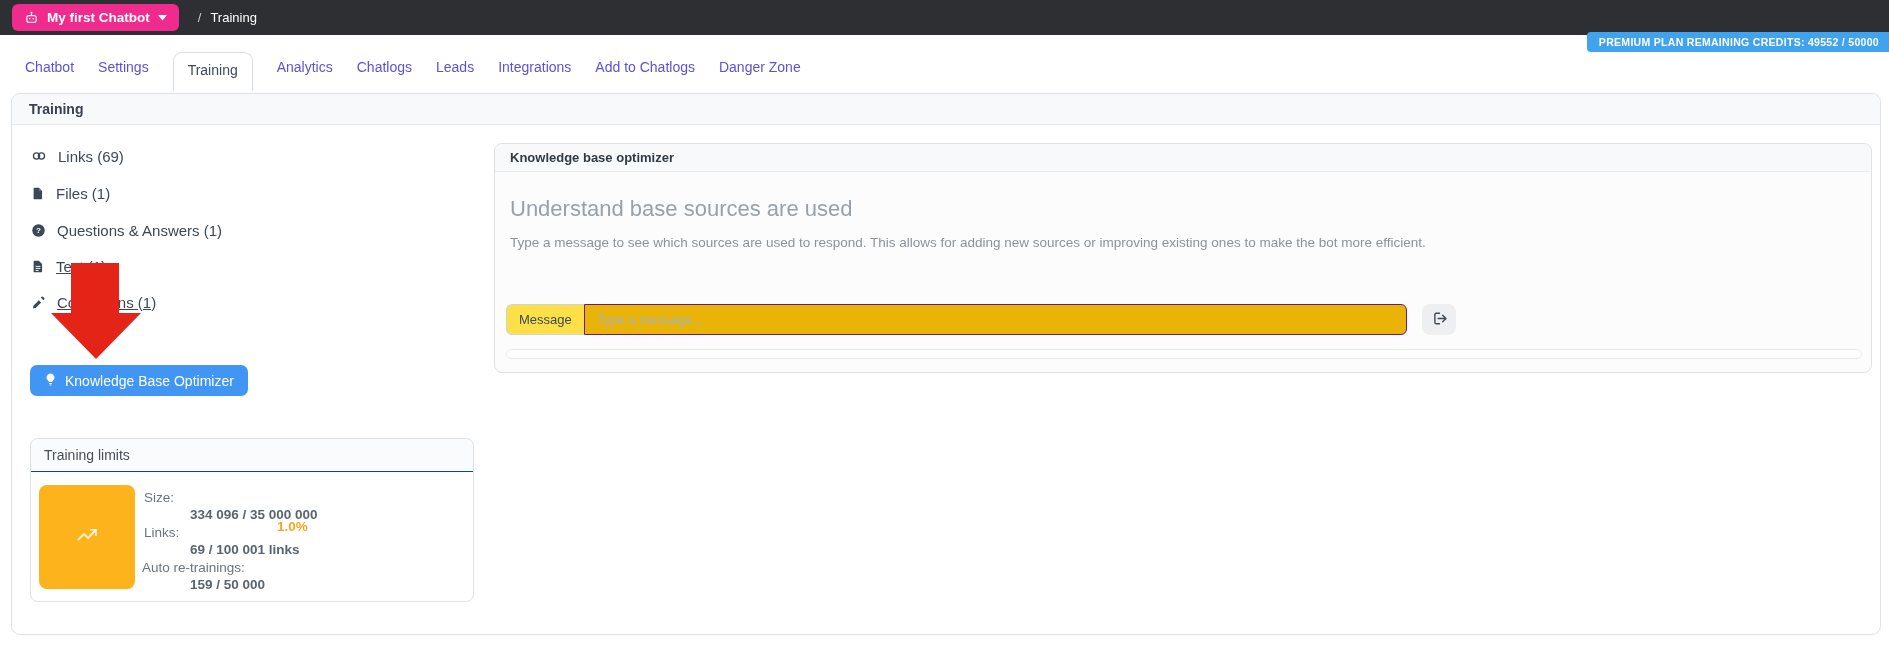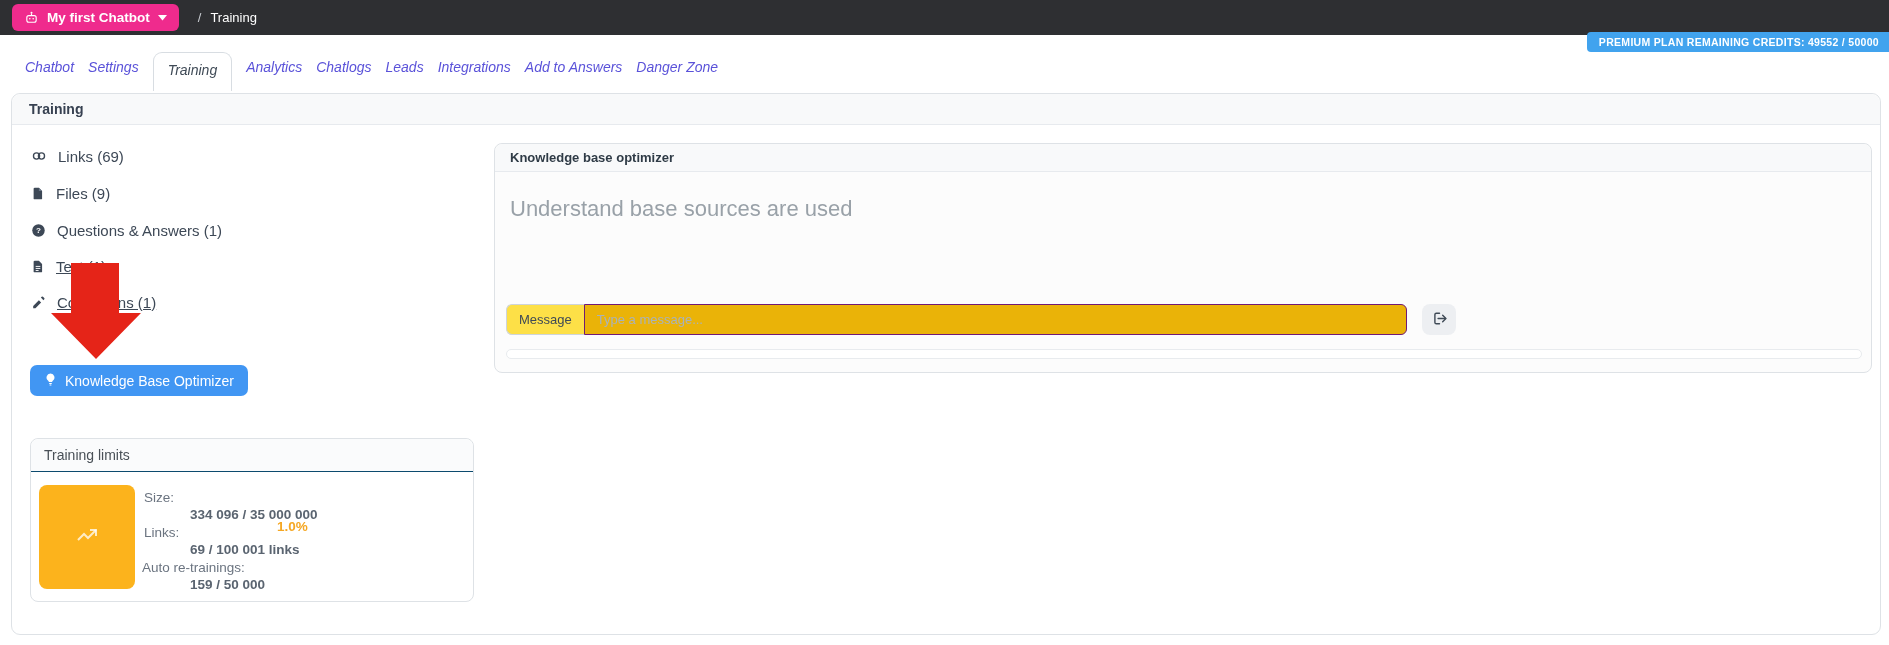--- a/index.html
+++ b/index.html
@@ -12,21 +12,21 @@
   .bot-select { height:27px; background:var(--pink,#ef2b8d); border:none; border-radius:6px; color:#fff; font-size:13.5px; font-weight:600; display:inline-flex; align-items:center; gap:8px; padding:0 12px; cursor:pointer; font-family:inherit; }
   .bot-select svg { display:block; }
   .crumb { display:flex; align-items:center; gap:9px; margin-left:19px; font-size:13px; }
   .crumb-sep { color:#c9cdd2; }
   .crumb-cur { color:#fff; }
 
   
   .credits { position:absolute; top:32px; right:0; height:20px; line-height:20px; background:var(--badge-blue,#41a3ee); color:#fff; font-size:10.5px; font-weight:700; letter-spacing:.3px; padding:0 10px 0 12px; border-radius:4px 0 0 4px; white-space:nowrap; z-index:20; }
 
   
-  .tabs { position:absolute; left:0; top:48px; display:flex; align-items:center; gap:14px; padding-left:25px; height:38px;font-style:italic; }
+  .tabs { position:absolute; left:0; top:48px; display:flex; align-items:center; gap:24px; padding-left:25px; height:38px; }
   .tab { font-size:14px; color:var(--tab-purple,#5a52d9); padding:9px 0; cursor:pointer; white-space:nowrap; }
   .tab--active { color:#3f4a56; background:#fff; border:1px solid #d8dde2; border-bottom:0; border-radius:9px 9px 0 0; padding:9px 14px 13px 14px; margin-bottom:-8px; }
 
   
   .main-card { position:absolute; left:11px; top:93px; width:1870px; height:542px; background:#fff; border:1px solid #dee2e6; border-radius:9px; }
   .main-card__header { height:31px; line-height:30px; background:#f8f9fa; border-bottom:1px solid #e7eaee; border-radius:9px 9px 0 0; padding-left:17px; font-size:14px; font-weight:700; color:#374151; }
 
   
   .src-item { position:absolute; left:19px; display:flex; align-items:center; gap:11px; height:22px; font-size:15px; color:#3d4856; cursor:pointer; z-index:1; }
   .src-item svg { display:block; flex:0 0 auto; }
@@ -92,21 +92,21 @@
   <div class="credits">PREMIUM PLAN REMAINING CREDITS: 49552 / 50000</div>
 
   <div class="tabs">
     <div class="tab">Chatbot</div>
     <div class="tab">Settings</div>
     <div class="tab tab--active">Training</div>
     <div class="tab">Analytics</div>
     <div class="tab">Chatlogs</div>
     <div class="tab">Leads</div>
     <div class="tab">Integrations</div>
-    <div class="tab">Add to Answers</div>
+    <div class="tab">Add to Chatlogs</div>
     <div class="tab">Danger Zone</div>
   </div>
 
   <div class="main-card">
     <div class="main-card__header">Training</div>
 
     <div class="src-item" style="top:51px;">
       <span>
           <svg width="16" height="16" viewBox="0 0 24 24" fill="none" stroke="#3d4856" stroke-width="2">
             <circle cx="8.3" cy="12" r="4.6"></circle>
@@ -115,21 +115,21 @@
         </span>
       <span>Links (69)</span>
     </div>
     <div class="src-item" style="top:88px;">
       <span>
           <svg width="14" height="15" viewBox="0 0 24 24">
             <path d="M6.5 2h7L19 7.5V20a2 2 0 0 1-2 2H6.5a2 2 0 0 1-2-2V4a2 2 0 0 1 2-2z" fill="#3d4856"></path>
             <path d="M13.5 2v5.5H19z" fill="#6b7787"></path>
           </svg>
         </span>
-      <span>Files (9)</span>
+      <span>Files (1)</span>
     </div>
     <div class="src-item" style="top:125px;">
       <span>
           <svg width="15" height="15" viewBox="0 0 24 24">
             <circle cx="12" cy="12" r="10" fill="#3d4856"></circle>
             <text x="12" y="16.6" font-size="13" font-weight="bold" fill="#fff" text-anchor="middle" font-family="Liberation Sans, sans-serif">?</text>
           </svg>
         </span>
       <span>Questions &amp; Answers (1)</span>
     </div>
@@ -185,20 +185,21 @@
       <span class="lim-value" style="left:159px; top:68px;">334 096 / 35 000 000</span>
       <span class="lim-label" style="left:113px; top:86px;">Links:</span>
       <span class="lim-value" style="left:159px; top:103px;">69 / 100 001 links</span>
       <span class="lim-label" style="left:111px; top:121px;">Auto re-trainings:</span>
       <span class="lim-value" style="left:159px; top:138px;">159 / 50 000</span>
     </div>
 
     <div class="kbo-panel">
       <div class="kbo-panel__header">Knowledge base optimizer</div>
       <div class="kbo-title">Understand base sources are used</div>
+      <div class="kbo-desc">Type a message to see which sources are used to respond. This allows for adding new sources or improving existing ones to make the bot more efficient.</div>
       <div class="msg-row">
         <span class="msg-label">Message</span>
         <input class="msg-input" type="text" placeholder="Type a message..." style="">
       </div>
       <button class="send-btn">
         <span>
           <svg width="17" height="17" viewBox="0 0 24 24" fill="none" stroke="#3f4a56" stroke-width="2" stroke-linecap="round" stroke-linejoin="round">
               <path d="M12 4.5H7.5a2 2 0 0 0-2 2v11a2 2 0 0 0 2 2H12"></path>
               <path d="M10 12h10.5"></path>
               <path d="M16.5 7.5 21 12l-4.5 4.5"></path>

